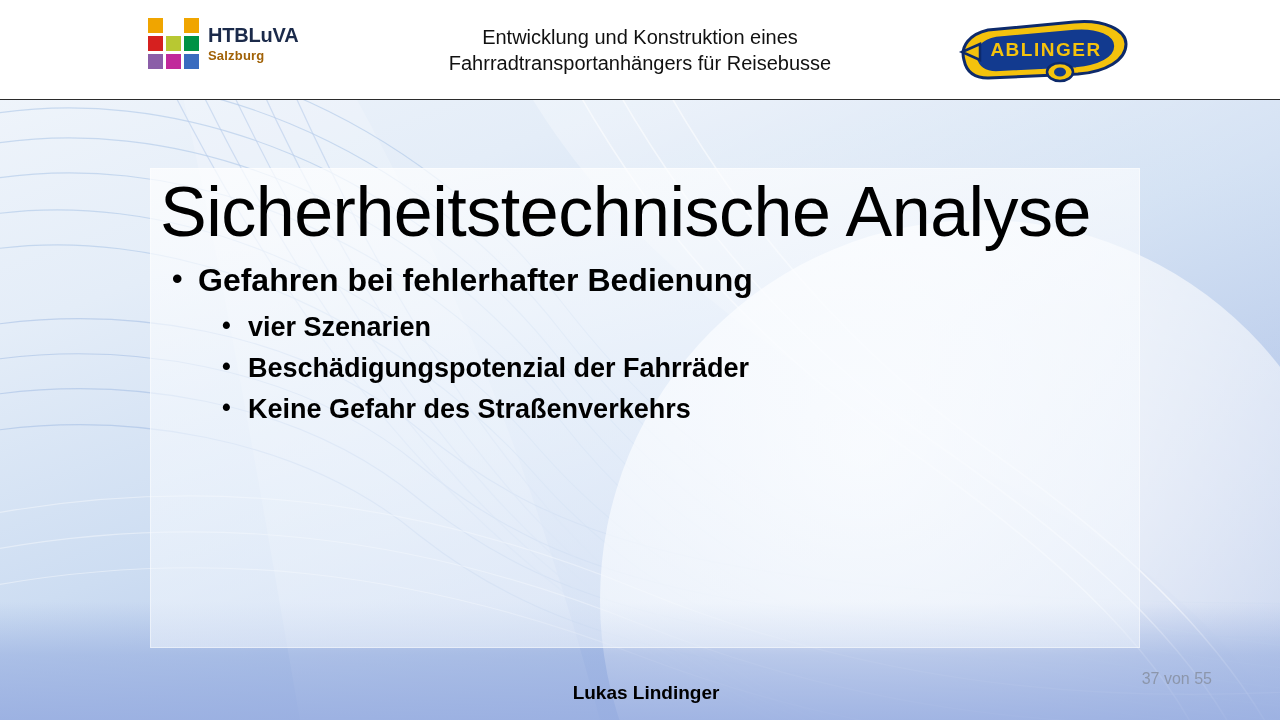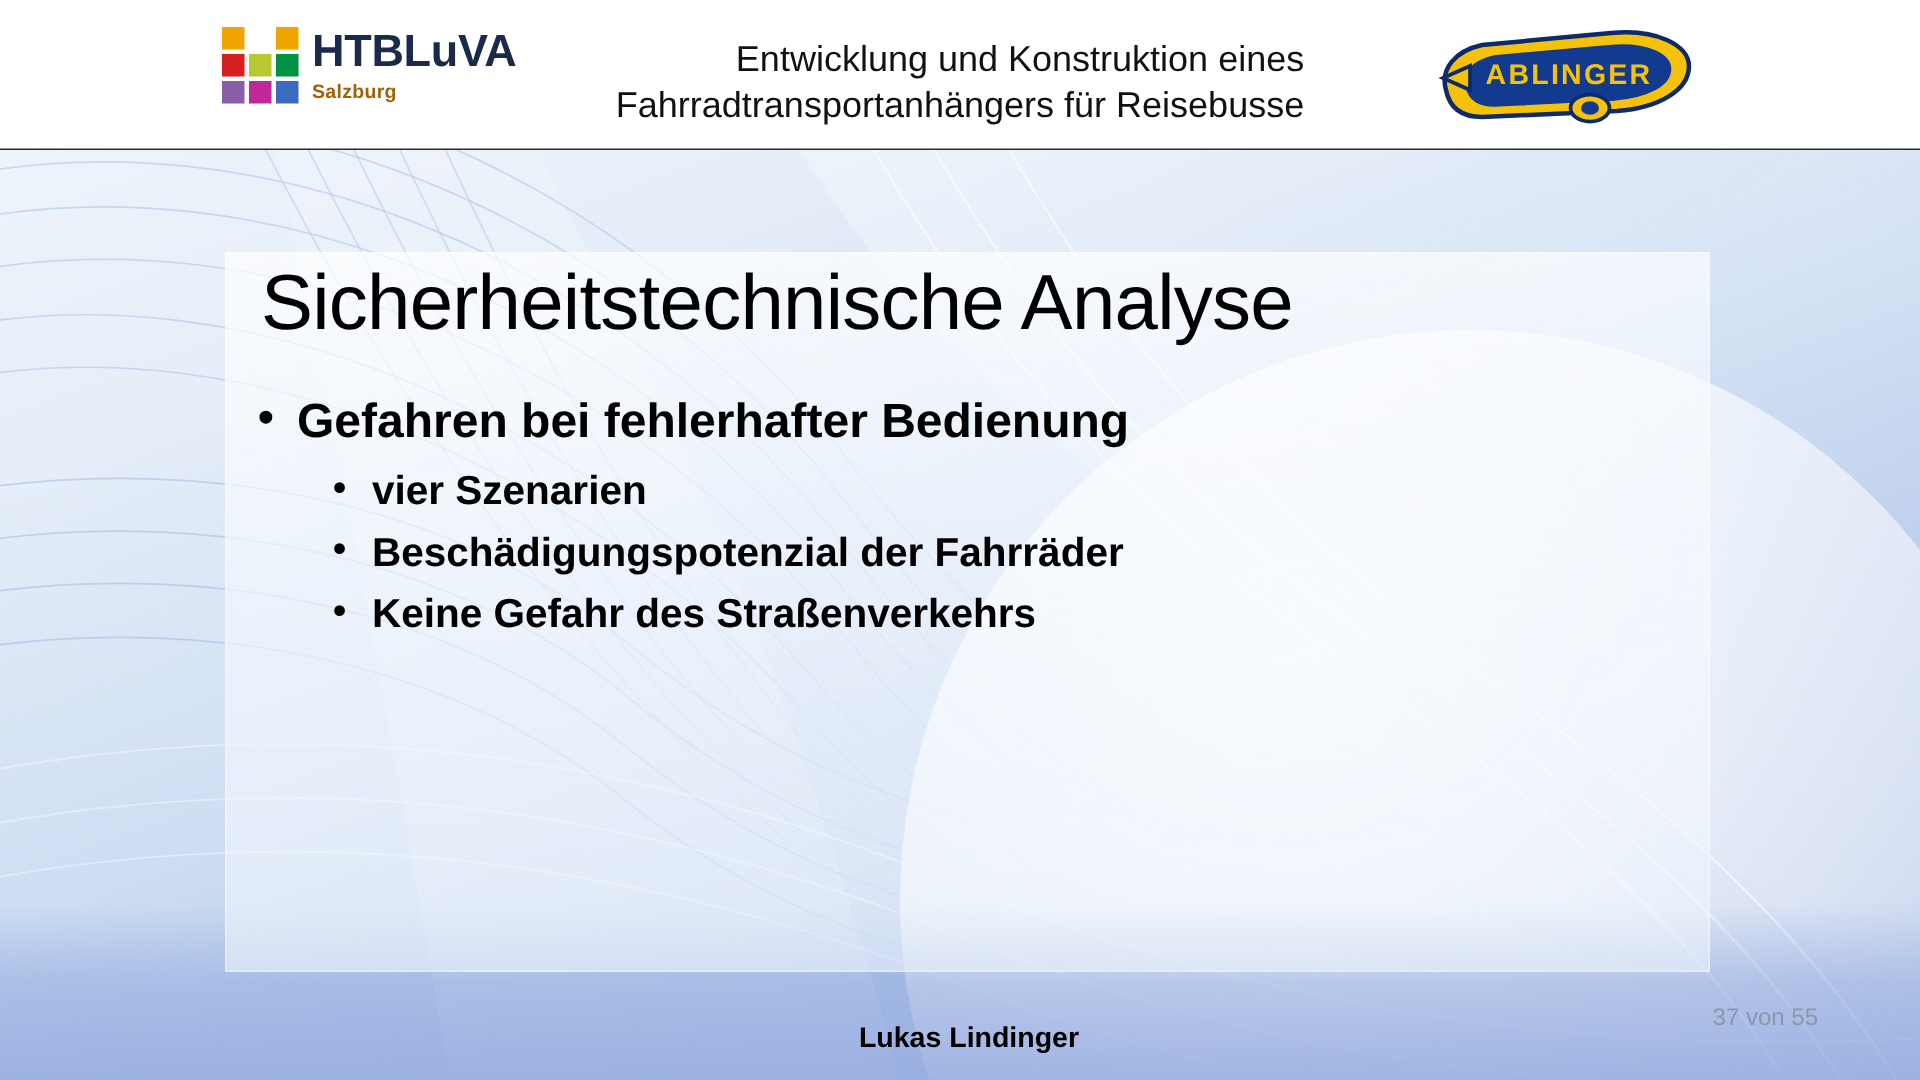--- a/index.html
+++ b/index.html
@@ -83,41 +83,41 @@
     gap: 3px;
   }
   .logo-squares i { display: block; width: 15px; height: 15px; }
   .logo-text {
     display: flex;
     flex-direction: column;
     justify-content: center;
     line-height: 1;
   }
   .logo-title {
-    font-size: 30px;
+    font-size: 20px;
     font-weight: bold;
     color: #1b2a4a;
     letter-spacing: -0.2px;
   }
   .logo-sub {
     font-size: 13px;
     font-weight: bold;
     color: #a16207;
     margin-top: 4px;
     letter-spacing: 0.2px;
   }
 
   
   .header-title {
     position: absolute;
     left: 50%;
     top: 24px;
     transform: translateX(-50%);
-    text-align: right;
-    font-size: 24px;
+    text-align: center;
+    font-size: 20px;
     color: #111;
     line-height: 1.3;
     white-space: nowrap;
   }
 
   
   .logo-ablinger {
     position: absolute;
     right: 148px;
     top: 16px;
@@ -131,23 +131,23 @@
     left: 150px;
     top: 168px;
     width: 990px;
     height: 480px;
     background: linear-gradient(175deg, rgba(255,255,255,0.72) 0%, rgba(248,251,255,0.62) 40%, rgba(240,246,253,0.55) 100%);
     box-shadow: 0 0 0 1px rgba(255,255,255,0.45) inset;
   }
 
   .slide-title {
     position: absolute;
-    left: 24px;
+    left: 10px;
     top: 4px;
-    font-size: 52px;
+    font-size: 70px;
     color: #000;
     letter-spacing: -0.5px;
     white-space: nowrap;
   }
 
   .bullets {
     position: absolute;
     left: 14px;
     top: 92px;
     width: 940px;

